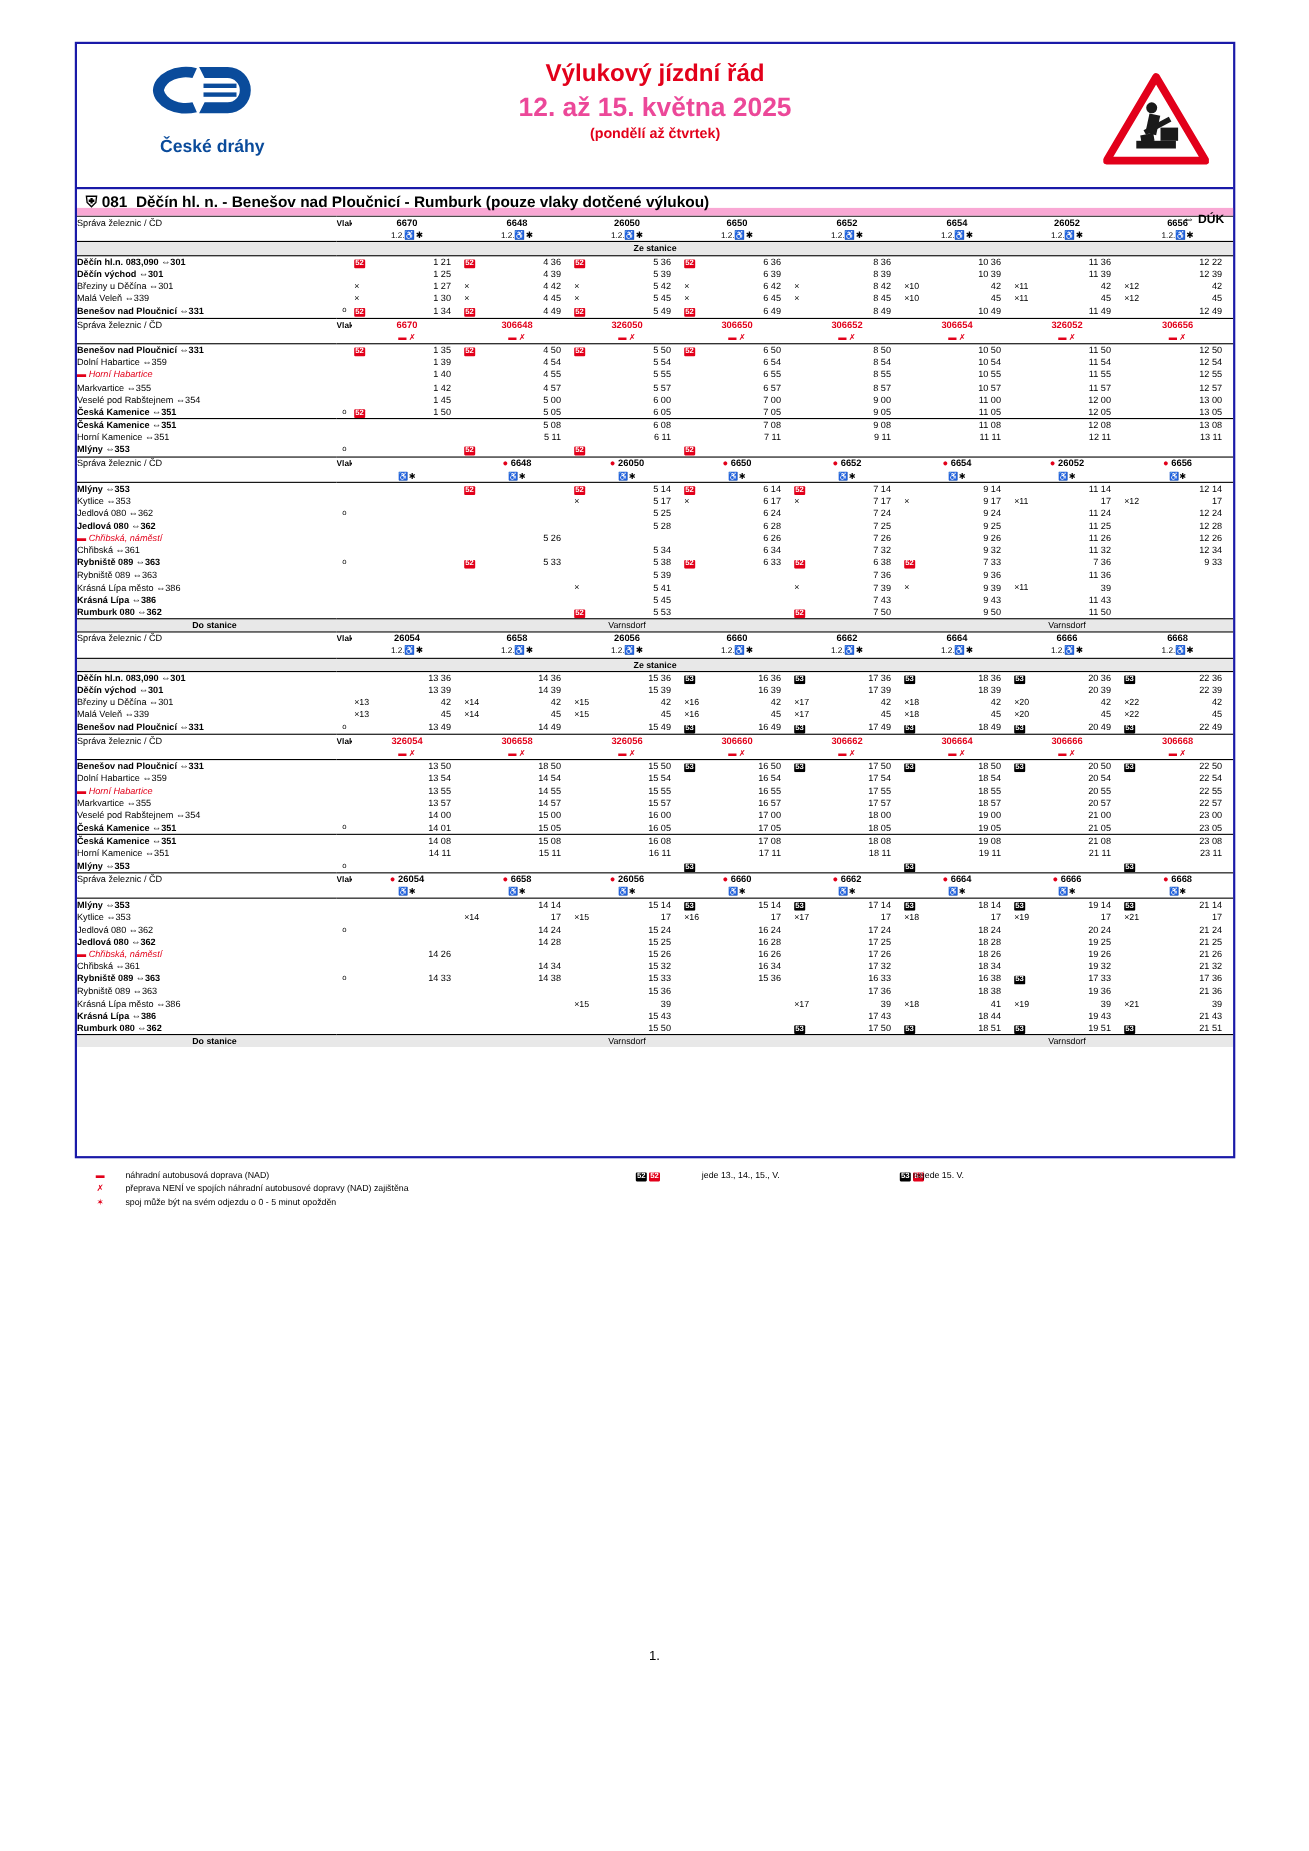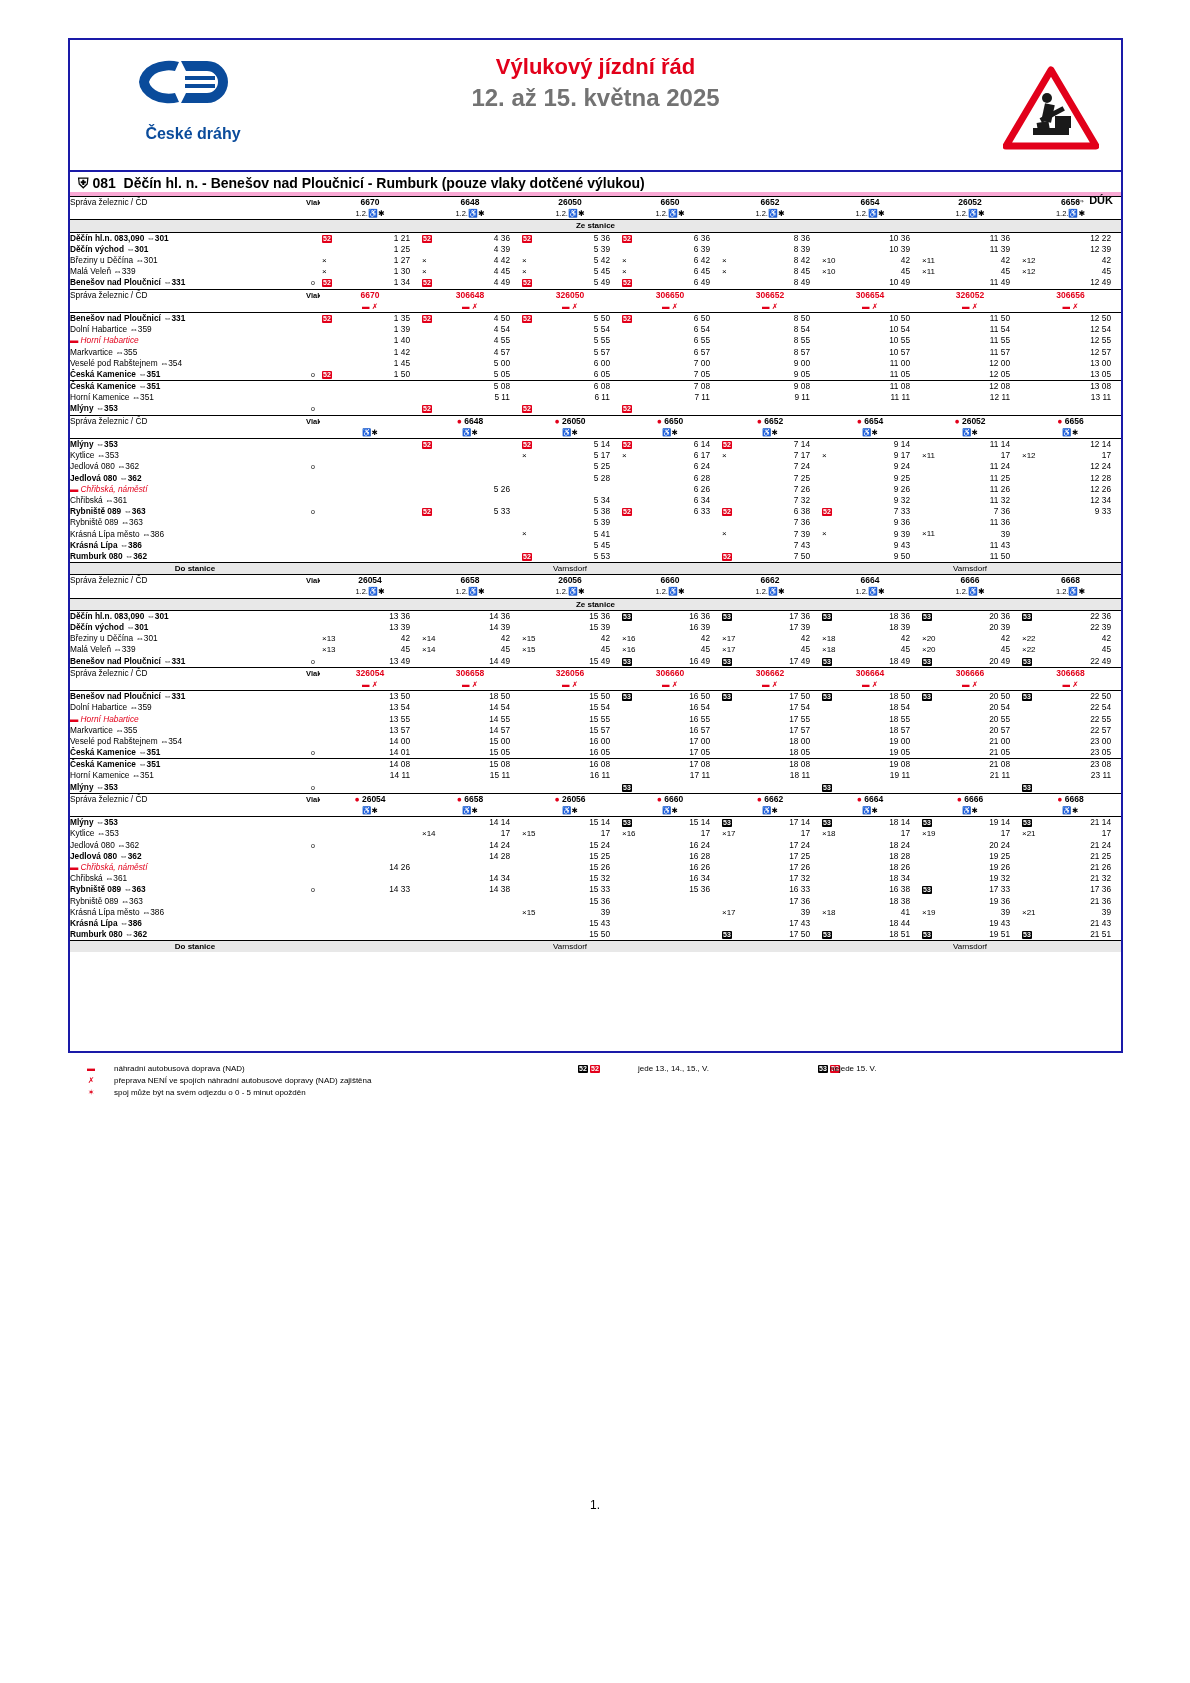--- a/index.html
+++ b/index.html
@@ -7,26 +7,26 @@
   .page{position:absolute;left:0;top:0;width:1190px;height:1683px;}
   .frame{position:absolute;left:68px;top:38px;width:1055px;height:1015px;border:2px solid #1a1aa8;box-sizing:border-box;}
   
   .hdr{position:relative;height:130px;border-bottom:2px solid #1a1aa8;}
   .logo{position:absolute;left:28px;top:14px;width:190px;text-align:center;color:#0a4b9b;}
   .logo .mark{font-size:46px;font-weight:bold;font-family:"DejaVu Sans",sans-serif;letter-spacing:-2px;line-height:50px;}
   .logo .nm{font-size:16px;font-weight:bold;margin-top:6px;}
   .htitle{position:absolute;left:190px;right:190px;top:10px;text-align:center;}
   .htitle .t1{color:#e2001a;font-size:22px;font-weight:bold;line-height:34px;}
   .htitle .t2{font-size:14px;font-weight:bold;line-height:18px;}
-  .htitle .t3{color:#737373;font-size:24px;font-weight:bold;line-height:28px;}
+  .htitle .t3{color:#ec4899;font-size:24px;font-weight:bold;line-height:28px;}
   .htitle .t4{color:#e2001a;font-size:13px;font-weight:bold;line-height:17px;}
   .warn{position:absolute;right:22px;top:26px;width:96px;height:84px;}
   .warn svg{display:block;}
   
-  .linebar{position:relative;height:24px;border-bottom:4px solid #f9a8d4;padding:3px 8px 0 8px;box-sizing:border-box;}
+  .linebar{position:relative;height:24px;border-bottom:7px solid #f9a8d4;padding:3px 8px 0 8px;box-sizing:border-box;}
   .linebar .lt{font-size:14px;font-weight:bold;}
   .linebar .duk{position:absolute;right:8px;top:22px;font-size:11px;font-weight:bold;}
   
   table.tt{border-collapse:collapse;width:100%;table-layout:fixed;font-size:8px;}
   table.tt td{border:0;padding:0;vertical-align:middle;height:11.2px;line-height:11px;white-space:nowrap;overflow:hidden;}
   .stn{padding-left:4px;font-size:8.3px;}
   .stn b{font-weight:bold;}
   .red{color:#e2001a;}
   .ital{font-style:italic;}
   .ctr{text-align:center;}
@@ -69,20 +69,21 @@
             <path d="M48 7 h26 a21 21 0 0 1 0 42 h-26 l5 -10 h21 a11 11 0 0 0 0 -22 h-21 z" fill="#0a4b9b"></path>
             <rect x="52" y="22" width="30" height="4" fill="#0a4b9b"></rect>
             <rect x="52" y="30" width="30" height="4" fill="#0a4b9b"></rect>
           </svg>
         </div>
         <div class="nm">České dráhy</div>
       </div>
       <div class="htitle">
         <div class="t1">Výlukový jízdní řád</div>
         <div class="t3">12. až 15. května 2025</div>
+        <div class="t4">(pondělí až čtvrtek)</div>
       </div>
       <div class="warn">
         <svg width="96" height="84" viewBox="0 0 96 84">
           <polygon points="48,4 93,80 3,80" fill="#ffffff" stroke="#e2001a" stroke-width="7" stroke-linejoin="round"></polygon>
           <g fill="#1a1a1a">
             <rect x="30" y="62" width="36" height="7"></rect>
             <circle cx="44" cy="32" r="5"></circle>
             <rect x="40" y="38" width="10" height="18" transform="rotate(12 45 47)"></rect>
             <rect x="36" y="46" width="26" height="5" transform="rotate(-28 49 48)"></rect>
             <rect x="52" y="50" width="16" height="12"></rect>

